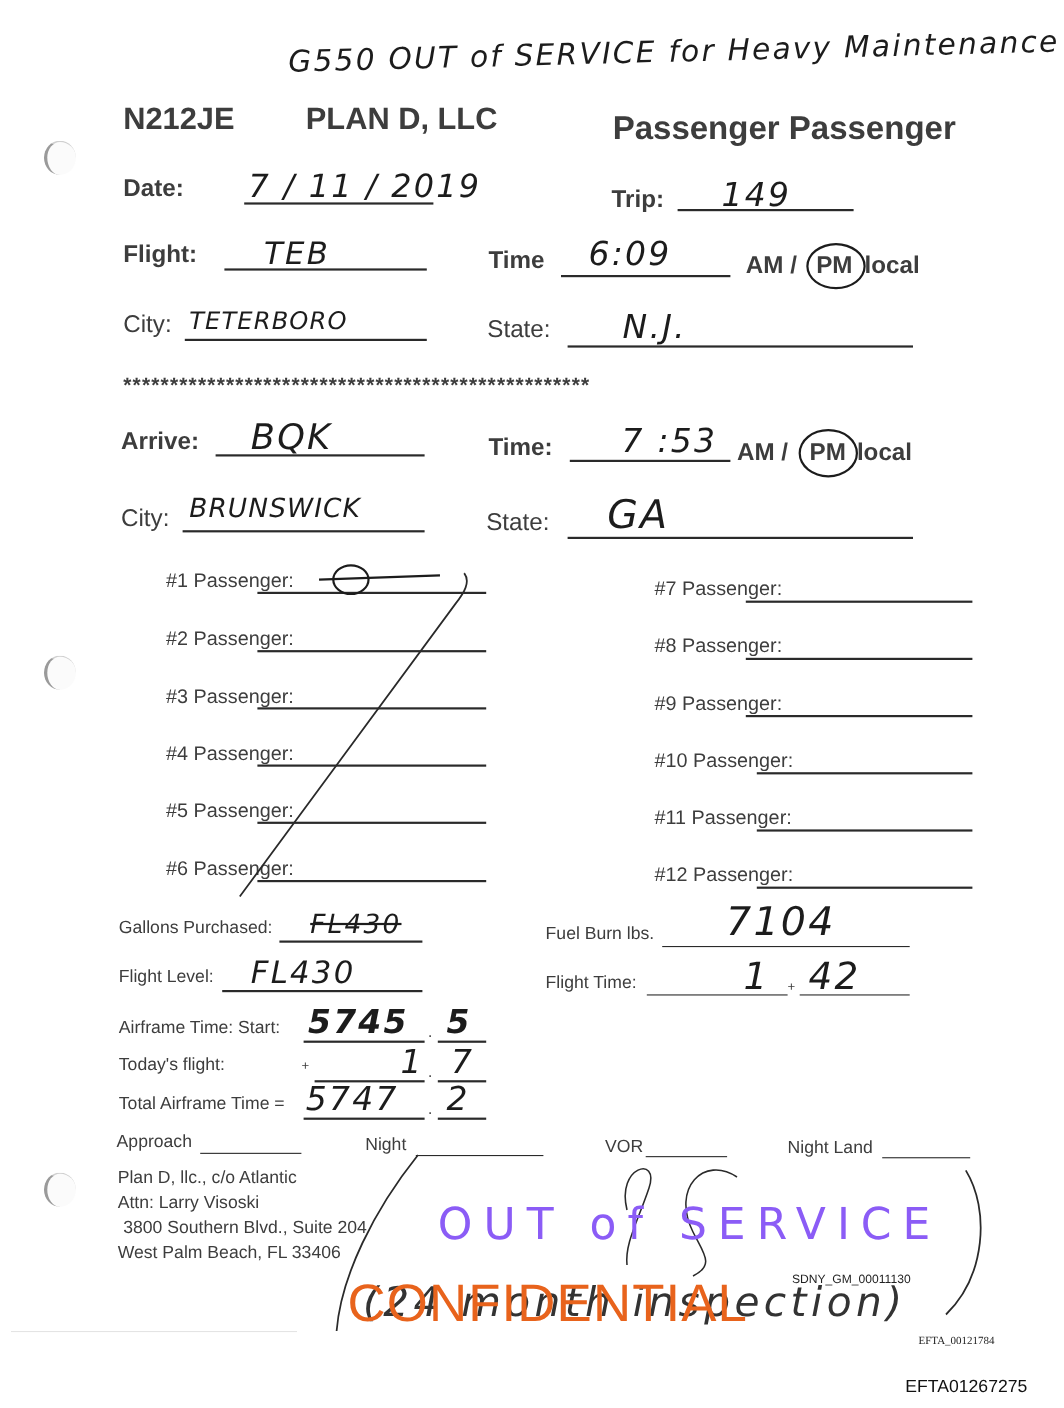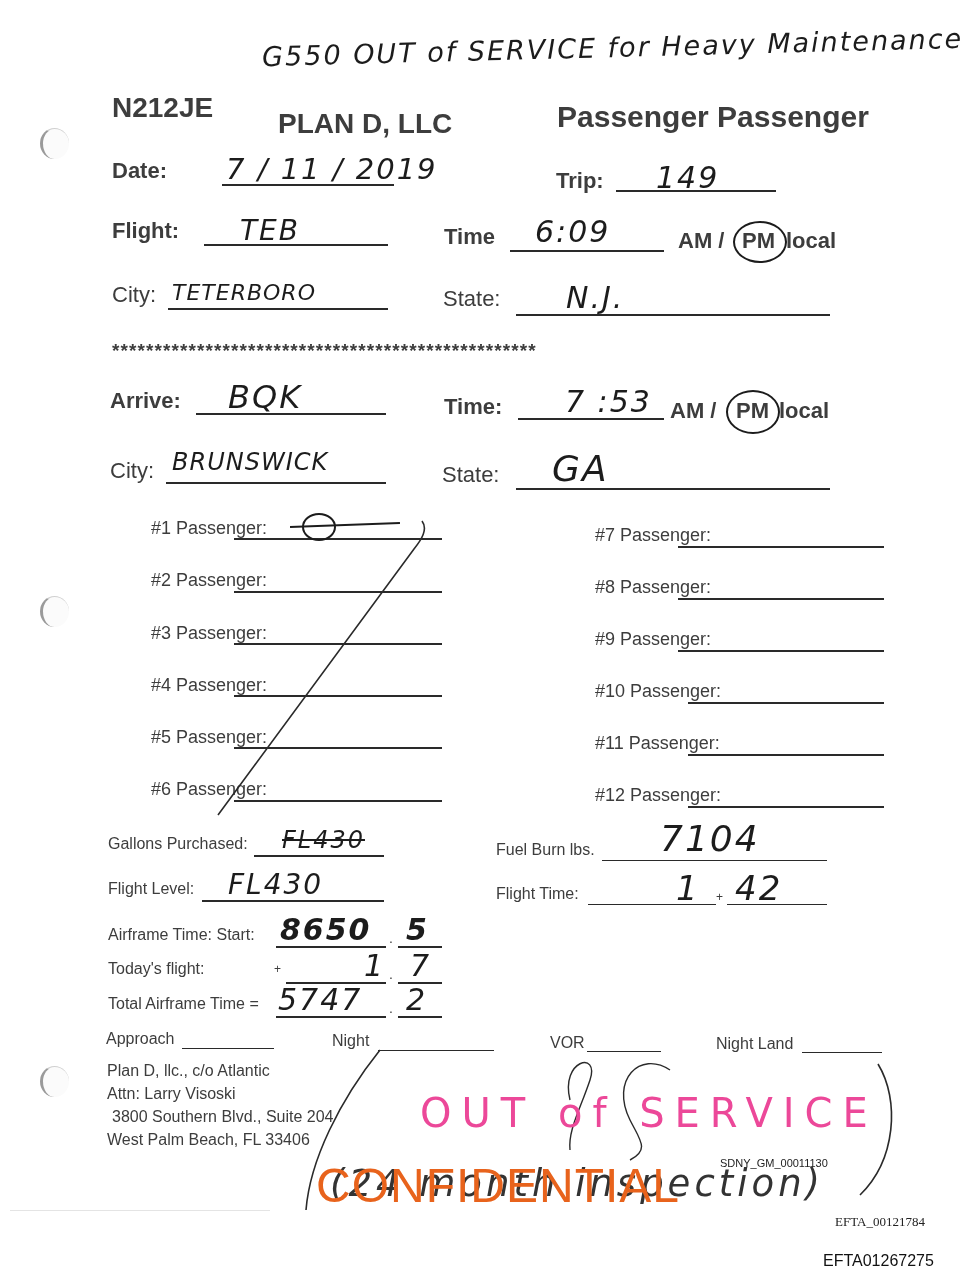--- a/index.html
+++ b/index.html
@@ -23,21 +23,21 @@
 </head>
 <body>
 
 <div class="hole" style="left:40px; top:128px;"></div>
 <div class="hole" style="left:40px; top:596px;"></div>
 <div class="hole" style="left:40px; top:1066px;"></div>
 
 <div class="abs hw" style="left:262px; top:32px; font-size:27px; transform:rotate(-1.5deg);">G550 OUT of SERVICE for Heavy Maintenance</div>
 
 <div class="abs lbl title" style="left:112px; top:92px;">N212JE</div>
-<div class="abs lbl title" style="left:278px; top:92px;margin-top:16px;">PLAN D, LLC</div>
+<div class="abs lbl title" style="left:278px; top:92px;">PLAN D, LLC</div>
 <div class="abs lbl title" style="left:557px; top:100px; font-size:30px;">Passenger Passenger</div>
 
 <div class="abs lbl f22" style="left:112px; top:158px;">Date:</div>
 <div class="line" style="left:222px; top:184px; width:172px;"></div>
 <div class="abs hw" style="left:226px; top:152px; font-size:29px;">7 / 11 / 2019</div>
 <div class="abs lbl f22" style="left:556px; top:168px;">Trip:</div>
 <div class="line" style="left:616px; top:190px; width:160px;"></div>
 <div class="abs hw" style="left:656px; top:160px; font-size:30px;">149</div>
 
 <div class="abs lbl f22" style="left:112px; top:218px;">Flight:</div>
@@ -129,21 +129,21 @@
 
 <div class="abs lbl f16" style="left:496px; top:885px;">Flight Time:</div>
 <div class="line thin" style="left:588px; top:904px; width:128px;"></div>
 <div class="abs hw" style="left:676px; top:868px; font-size:34px;">1</div>
 <div class="abs lbl" style="left:716px; top:890px; font-size:12px;">+</div>
 <div class="line thin" style="left:727px; top:904px; width:100px;"></div>
 <div class="abs hw" style="left:735px; top:868px; font-size:34px;">42</div>
 
 <div class="abs lbl f16" style="left:108px; top:926px;">Airframe Time: Start:</div>
 <div class="line" style="left:276px; top:946px; width:110px;"></div>
-<div class="abs hw" style="left:280px; top:912px; font-size:30px; font-weight:bold;">8650</div>
+<div class="abs hw" style="left:280px; top:912px; font-size:30px; font-weight:bold;">5745</div>
 <div class="abs lbl" style="left:389px; top:930px; font-size:14px;">.</div>
 <div class="line" style="left:398px; top:946px; width:44px;"></div>
 <div class="abs hw" style="left:406px; top:912px; font-size:30px; font-weight:bold;">5</div>
 
 <div class="abs lbl f16" style="left:108px; top:960px;">Today's flight:</div>
 <div class="abs lbl" style="left:274px; top:962px; font-size:12px;">+</div>
 <div class="line" style="left:286px; top:982px; width:100px;"></div>
 <div class="abs hw" style="left:364px; top:948px; font-size:30px;">1</div>
 <div class="abs lbl" style="left:389px; top:966px; font-size:14px;">.</div>
 <div class="line" style="left:398px; top:982px; width:44px;"></div>
@@ -171,22 +171,22 @@
   <div class="abs lbl f16" style="left:112px; top:1108px;">3800 Southern Blvd., Suite 204</div>
   <div class="abs lbl f16" style="left:107px; top:1131px;">West Palm Beach, FL 33406</div>
 </div>
 
 <svg class="abs" style="left:300px; top:1040px;" width="610" height="180">
   <path d="M80 10 C 40 60, 10 120, 6 170" stroke="#2a2a2a" stroke-width="1.6" fill="none"></path>
   <path d="M578 24 C 600 60, 596 120, 560 155" stroke="#2a2a2a" stroke-width="1.6" fill="none"></path>
   <path d="M270 60 C 260 20, 300 10, 290 40 C 280 70, 268 90, 270 110" stroke="#2a2a2a" stroke-width="1.4" fill="none"></path>
   <path d="M370 30 C 340 10, 310 40, 330 80 C 340 100, 350 110, 330 120" stroke="#2a2a2a" stroke-width="1.4" fill="none"></path>
 </svg>
-<div class="abs hw" style="left:420px; top:1090px; font-size:40px; letter-spacing:10px; font-style:normal; color:#ec4899;">OUT of SERVICE</div>
+<div class="abs hw" style="left:398px; top:1090px; font-size:40px; letter-spacing:10px; font-style:normal; color:#8b5cf6;">OUT of SERVICE</div>
 <div class="abs hw" style="left:330px; top:1162px; font-size:37px; color:#333; letter-spacing:4px;">(24 month inspection)</div>
 
 <div class="abs orange" style="left:316px; top:1158px;">CONFIDENTIAL</div>
 
 <div class="abs" style="left:720px; top:1157px; font-family:'Liberation Sans', sans-serif; font-size:11px; color:#222;">SDNY_GM_00011130</div>
-<div class="abs" style="left:835px; top:1214px; font-family:'Liberation Serif', serif; font-size:13px; color:#222;">EFTA_00121784</div>
+<div class="abs" style="left:835px; top:1214px; font-family:'Liberation Serif', serif; font-size:10px; color:#222;">EFTA_00121784</div>
 <div class="abs" style="left:823px; top:1252px; font-family:'Liberation Sans', sans-serif; font-size:16px; color:#111;">EFTA01267275</div>
 
 <div class="abs" style="left:10px; top:1210px; width:260px; border-top:1px solid #e4e4e4;"></div>
 
 </body></html>

